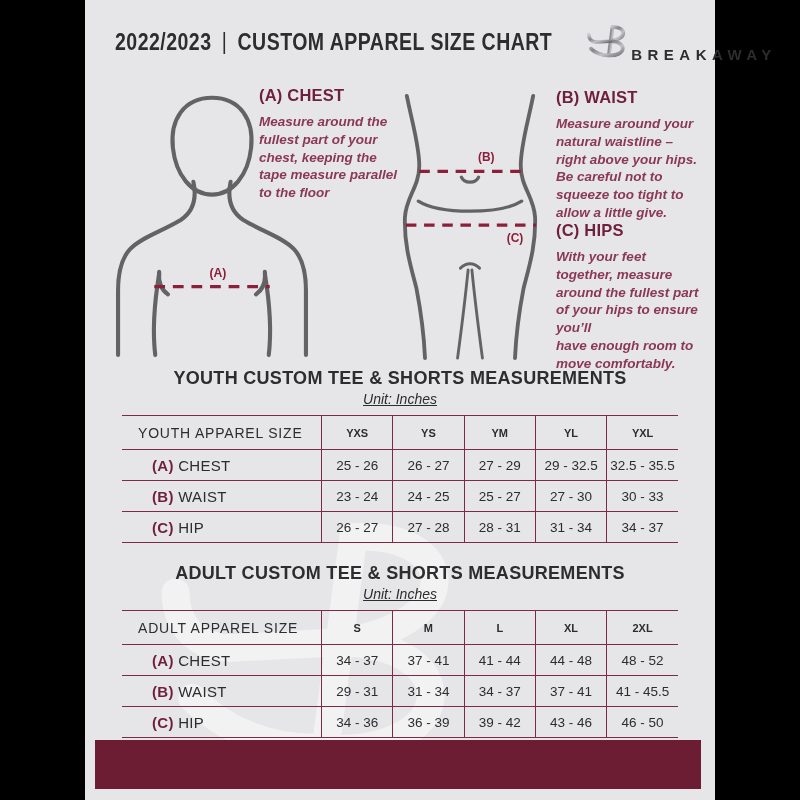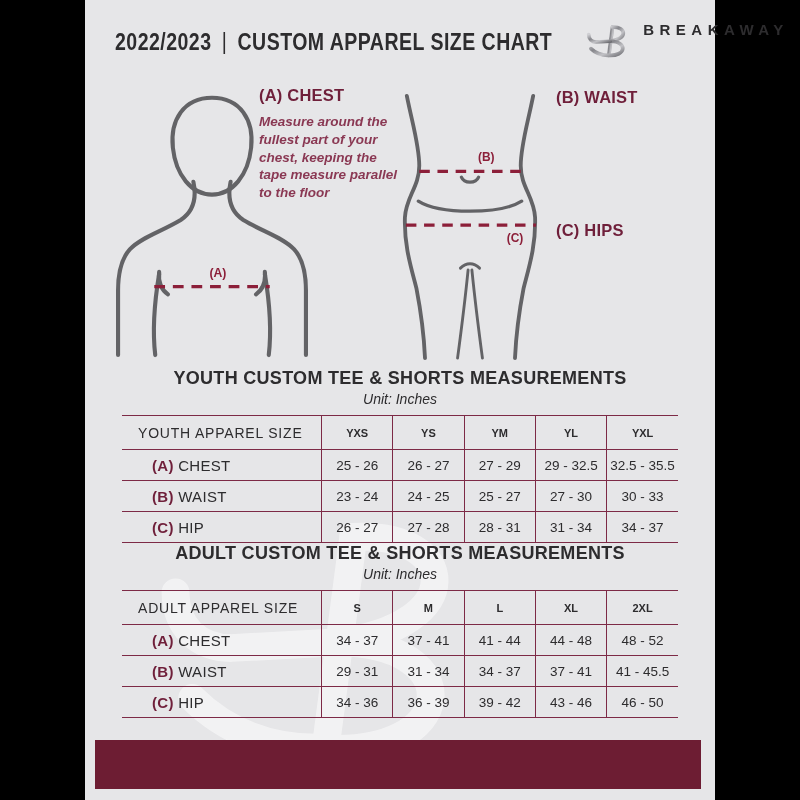--- a/index.html
+++ b/index.html
@@ -19,21 +19,21 @@
   .header{
     position:absolute;left:30px;right:20px;top:18px;height:48px;
     display:flex;align-items:center;justify-content:space-between;
   }
   .header-title{
     font-weight:700;font-size:21px;color:var(--dark-text,#2d2c2e);
     letter-spacing:.5px;white-space:nowrap;
     transform:scale(.93,1.12);transform-origin:left center;
   }
   .header-title .sep{font-weight:400;margin:0 11px;position:relative;top:-1px;}
-  .brand{display:flex;align-items:flex-start;gap:12px;}
+  .brand{display:flex;align-items:flex-end;}
   .logo{width:46px;height:42px;flex:0 0 auto;}
   .brand-name{
     font-size:15px;font-weight:700;letter-spacing:5.5px;
     color:var(--dark-text,#2d2c2e);white-space:nowrap;
   }
   
   .fig-upper{position:absolute;left:28px;top:84px;width:198px;height:274px;}
   .fig-lower{position:absolute;left:307px;top:92px;width:156px;height:268px;}
   .fig-label{
     font-family:"Liberation Sans",sans-serif;font-size:12.5px;font-weight:700;
@@ -48,26 +48,26 @@
   .guide p{
     margin:0;font-size:13.5px;font-style:italic;font-weight:700;line-height:1.32;
     color:var(--maroon-text,#8a3853);white-space:pre-line;
   }
   .guide-chest{left:174px;top:86px;width:164px;}
   .guide-waist{left:471px;top:88px;width:158px;}
   .guide-hips{left:471px;top:221px;width:160px;}
   
   .table-section{position:absolute;left:0;width:100%;text-align:center;}
   .table-section.youth{top:368px;}
-  .table-section.adult{top:543px;}
+  .table-section.adult{top:563px;}
   .table-section h2{
     margin:0;font-size:18px;font-weight:700;letter-spacing:.3px;
     color:var(--dark-text,#2d2c2e);
   }
-  .unit{font-size:14px;font-style:italic;color:var(--dark-text,#2d2c2e);margin-top:2px;}
+  .unit{font-size:14px;font-style:italic;color:var(--dark-text,#2d2c2e);margin-top:2px;text-decoration:underline;}
   table{
     margin:8px auto 0 auto;border-collapse:collapse;width:556px;table-layout:fixed;
     background:transparent;
   }
   thead th{
     border-top:1.6px solid var(--maroon-line,#7d2a46);
     border-bottom:1.6px solid var(--maroon-line,#7d2a46);
     height:31px;font-size:11px;font-weight:700;color:var(--dark-text,#2d2c2e);
   }
   thead th.label-col{
@@ -162,23 +162,36 @@
     <div class="guide guide-chest">
       <h3>(A) CHEST</h3>
       <p>Measure around the
 fullest part of your
 chest, keeping the
 tape measure parallel
 to the floor</p>
     </div>
     <div class="guide guide-waist">
       <h3>(B) WAIST</h3>
+      <p>Measure around your
+natural waistline –
+right above your hips.
+Be careful not to
+squeeze too tight to
+allow a little give.</p>
     </div>
     <div class="guide guide-hips">
       <h3>(C) HIPS</h3>
+      <p>With your feet
+together, measure
+around the fullest part
+of your hips to ensure
+you’ll
+have enough room to
+move comfortably.</p>
     </div>
 
     <section class="table-section youth">
       <h2>YOUTH CUSTOM TEE &amp; SHORTS MEASUREMENTS</h2>
       <div class="unit">Unit: Inches</div>
       <table>
         <thead>
             <tr>
               <th class="label-col">YOUTH APPAREL SIZE</th>
               <th>YXS</th>

